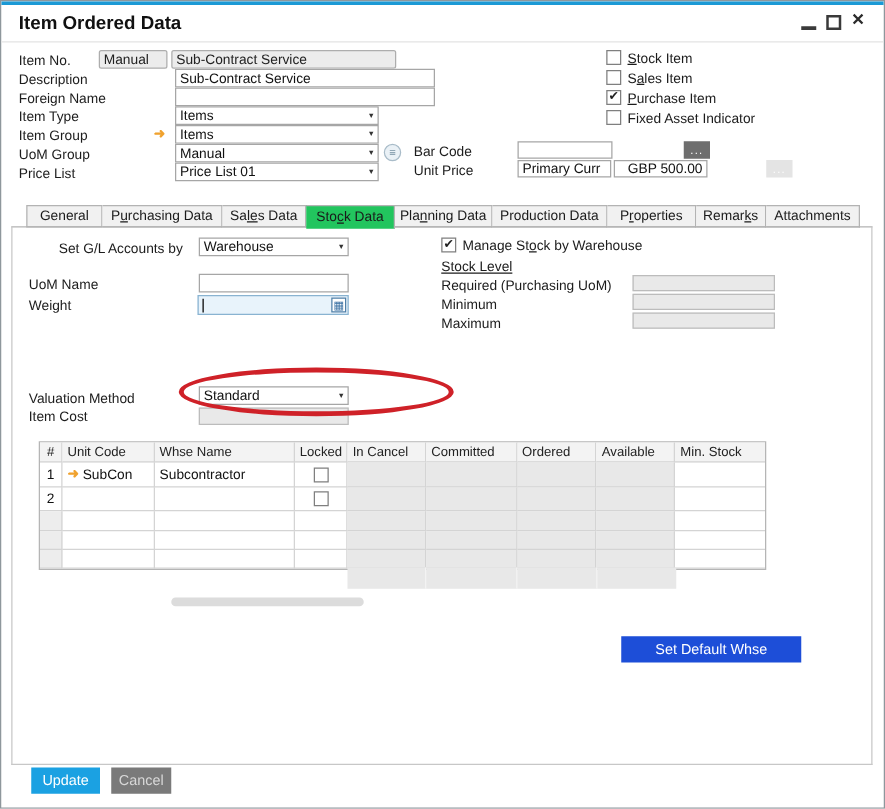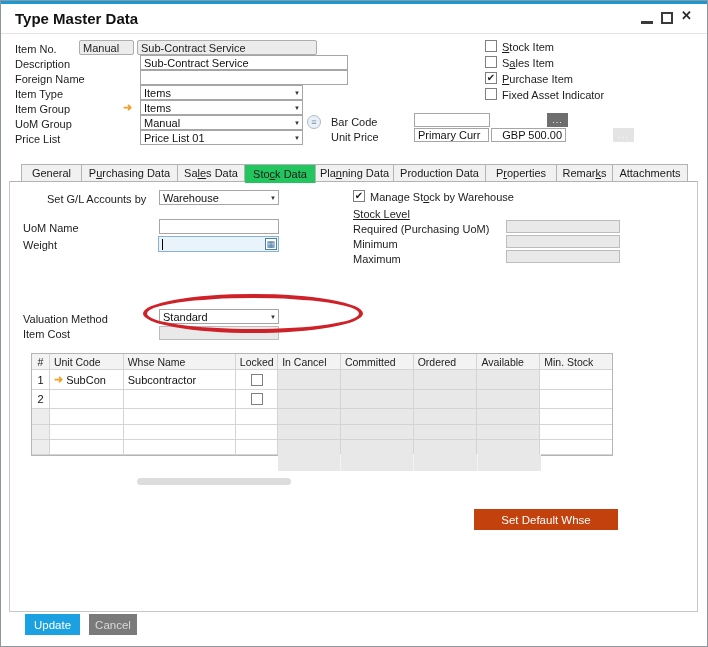--- a/index.html
+++ b/index.html
@@ -125,30 +125,30 @@
   .r20{height:20px;} .r19{height:19px;} .r16{height:16px;} .r15{height:15px;}
   .tcell .link-arrow { position:static; margin-right:3px; }
   .tcell .checkbox { position:static; }
   [data-name="table-footer-band"] { position:absolute; left:277px; top:453px; width:263px; height:17px; display:flex; }
   .fcell { background:#e8e8e8; border-right:1px solid #f3f3f3; height:17px; }
   [data-name="table-h-scrollbar-thumb"] { position:absolute; left:136px; top:477px; width:154px; height:7px;
         background:#dcdcdc; border-radius:4px; }
 
   
   .btn { position:absolute; font-size:11.5px; display:flex; align-items:center; justify-content:center; }
-  [data-name="set-default-whse-button"] { left:473px; top:508px; width:144px; height:21px; background:#c2410c; color:#fff; }
+  [data-name="set-default-whse-button"] { left:496px; top:508px; width:144px; height:21px; background:#1d4ed8; color:#fff; }
   [data-name="update-button"] { left:24px; top:613px; width:55px; height:21px; background:#1ba1e2; color:#fff; }
   [data-name="cancel-button"] { left:88px; top:613px; width:48px; height:21px; background:#7a7a7a; color:#d8d8d8; }
 </style>
 </head>
 <body>
 
 <div class="window" data-name="item-master-data-window">
   <div class="topbar" data-name="window-accent-bar"></div>
-  <div data-name="window-title">Type Master Data</div>
+  <div data-name="window-title">Item Ordered Data</div>
   <span data-name="minimize-icon"></span>
   <span data-name="maximize-icon"></span>
   <span data-name="close-icon">✕</span>
   <div class="title-sep" data-name="title-separator"></div>
 
   <div class="lbl" data-name="item-no-label">Item No.</div>
   <div class="graybox" data-name="item-no-code-field">Manual</div>
   <div class="graybox" data-name="item-no-name-field">Sub-Contract Service</div>
 
   <div class="lbl" data-name="description-label">Description</div>

